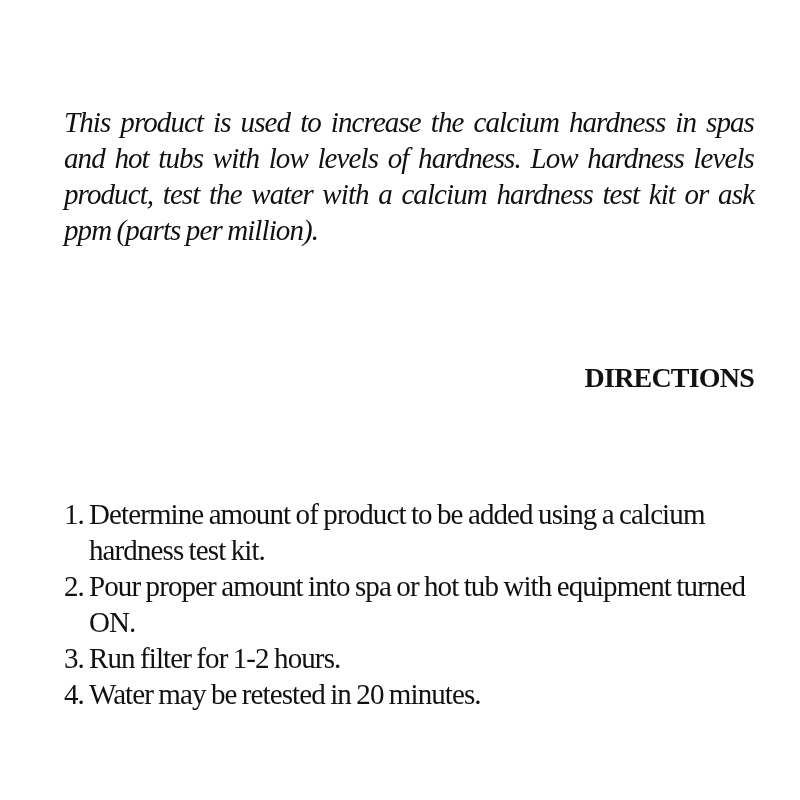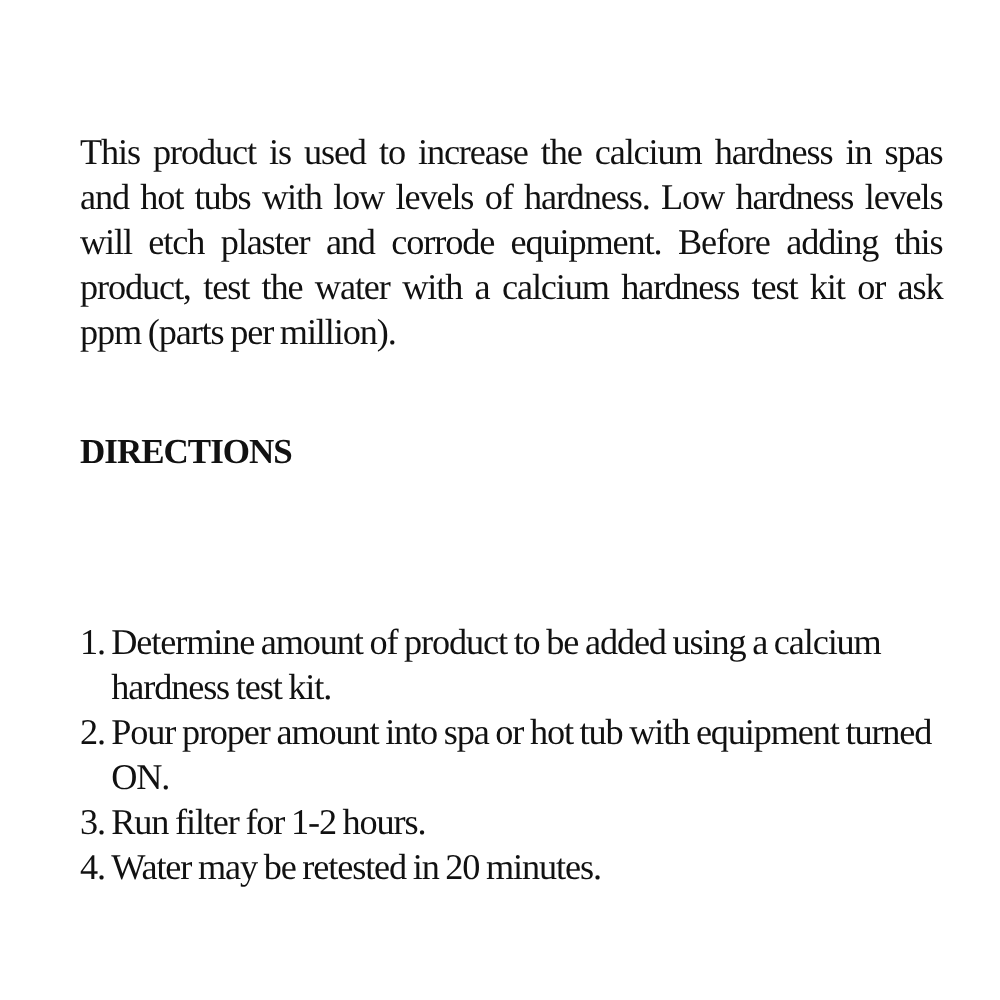--- a/index.html
+++ b/index.html
@@ -26,31 +26,32 @@
       font-size: 29px;
       line-height: 36px;
       text-align: justify;
       letter-spacing: -0.9px;
       word-spacing: -1px;
     }
     .intro-line {
       display: block;
       text-align: justify;
       text-align-last: justify;
+      font-style: italic;
     }
     .intro-line.last {
       text-align-last: left;
     }
     .heading {
       margin: 0;
       position: absolute;
-      top: 242px;
+      top: 258px;
       left: 0;
       width: 690px;
-      text-align: left;
+      text-align: right;
       font-weight: bold;
       font-size: 28px;
       line-height: 32px;
       letter-spacing: -0.8px;
     }
     .dir-text {
       position: absolute;
       top: 292px;
       left: 0;
       width: 690px;
@@ -92,21 +93,20 @@
       flex: 1 1 auto;
     }
   </style>
 </head>
 <body>
 
 <div class="doc">
   <p class="intro">
     <span class="intro-line">This product is used to increase the calcium hardness in spas</span>
     <span class="intro-line">and hot tubs with low levels of hardness. Low hardness levels</span>
-    <span class="intro-line">will etch plaster and corrode equipment. Before adding this</span>
     <span class="intro-line">product, test the water with a calcium hardness test kit or ask</span>
     <span class="intro-line last">ppm (parts per million).</span>
   </p>
 
   <h2 class="heading">DIRECTIONS</h2>
 
 
   <ol class="steps">
     <li class="step">
       <span class="step-num">1.</span>

